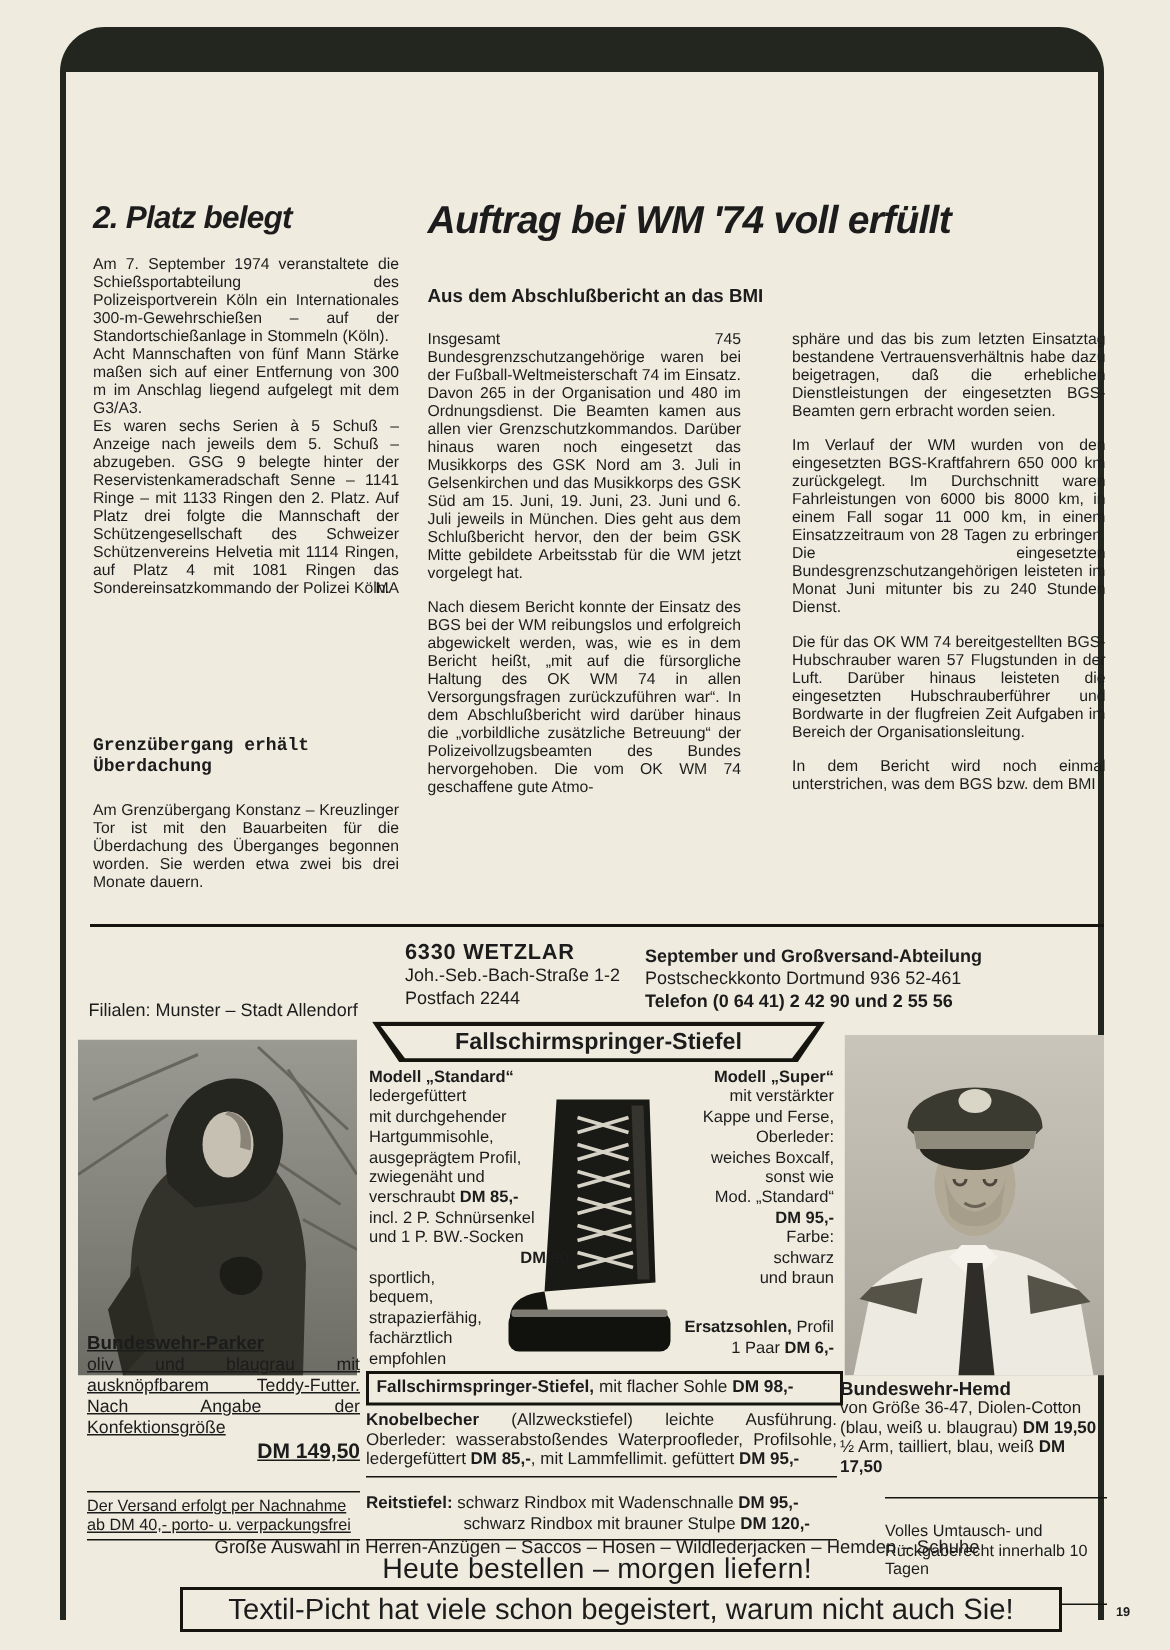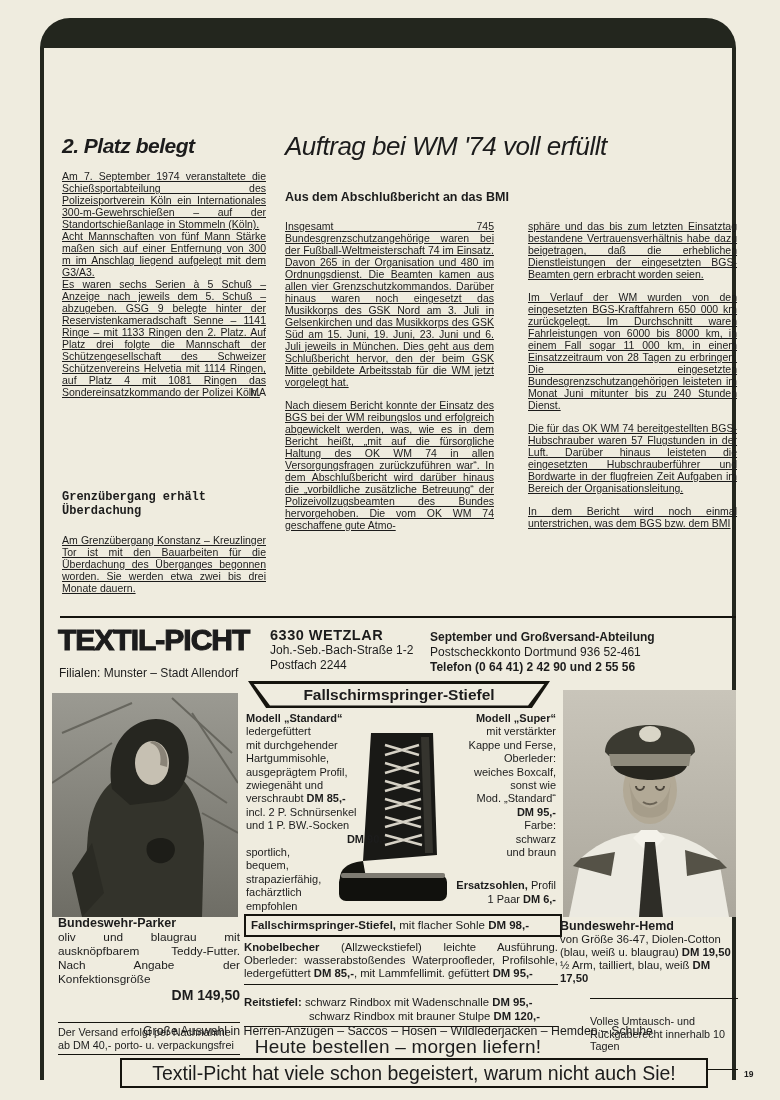--- a/index.html
+++ b/index.html
@@ -16,29 +16,29 @@
     position:absolute;left:40px;top:18px;width:696px;height:1062px;
     border-top:30px solid #23261e;
     border-left:4px solid #23261e;
     border-right:4px solid #23261e;
     border-radius:30px 30px 0 0;
     box-sizing:border-box;
   }
   .b{font-weight:bold;}
   
   .article-body{font-size:10.5px;line-height:12px;text-align:justify;}
-  .article-body p{margin:0 0 11px 0;text-decoration:underline;}
+  .article-body p{margin:0 0 11px 0;}
   .tight p{margin:0;}
   .left-article{position:absolute;left:62px;top:134px;width:204px;}
   .left-title{font-size:21px;line-height:24px;font-weight:bold;font-style:italic;letter-spacing:-0.5px;margin:0 0 12px 0;}
   .byline{ text-align:right;margin-top:-12px;font-size:10.5px;line-height:12px;}
   .sub-article{position:absolute;left:62px;top:490px;width:204px;}
   .sub-title{font-size:12px;font-weight:bold;margin:0 0 16px 0;font-family:Liberation Mono, monospace;}
   .main-article{position:absolute;left:285px;top:130px;width:452px;}
-  .main-title{font-size:26px;line-height:32px;font-weight:normal;font-style:italic;letter-spacing:-0.5px;margin:0 0 28px 0;}
+  .main-title{font-size:26px;line-height:32px;font-weight:bold;font-style:italic;letter-spacing:-0.5px;margin:0 0 28px 0;}
   .main-subtitle{font-size:12.5px;font-weight:bold;margin:0 0 16px 0;}
   .cols{display:flex;gap:34px;}
   .col{width:218px;}
   
   .rule{position:absolute;left:60px;width:676px;border-top:2px solid #15140e;}
   
   .ad-brand{
     position:absolute;left:58px;top:624px;
     font-size:30px;line-height:32px;font-weight:bold;letter-spacing:-1px;
     -webkit-text-stroke:1.1px #1c1c1c;
@@ -55,21 +55,21 @@
     display:flex;align-items:center;justify-content:center;
     font-size:15.5px;font-weight:bold;}
   .photo{position:absolute;}
   .photo svg{display:block;}
   .std-col{position:absolute;left:246px;top:712px;width:150px;font-size:11px;line-height:13.4px;z-index:2;}
   .sup-col{position:absolute;left:420px;top:712px;width:136px;font-size:11px;line-height:13.4px;text-align:right;z-index:2;}
   .ln.gap{margin-top:20px;}
   .ln.right-in{text-align:right;padding-right:10px;}
   .boot-wrap{position:absolute;left:337px;top:727px;z-index:1;}
   .caption{width:182px;}
-  .parker{position:absolute;left:58px;top:916px;}
+  .parker{position:absolute;left:58px;top:888px;text-decoration:underline;}
   .cap-title{font-size:12.5px;font-weight:bold;line-height:14px;}
   .cap-body{font-size:11.8px;line-height:14px;text-align:justify;}
   .cap-price{font-size:14px;font-weight:bold;text-align:right;line-height:18px;border-bottom:1.5px solid #15140e;padding-bottom:18px;}
   .cap-ship{font-size:10.8px;line-height:12.5px;padding:3px 0 3px 0;border-bottom:1.5px solid #15140e;}
   .boot-box{position:absolute;left:244px;top:914px;width:304px;border:2px solid #15140e;
     padding:2px 5px;font-size:11.5px;line-height:15px;background:#efecdf;}
   .knobel{position:absolute;left:244px;top:941px;width:314px;font-size:11.3px;line-height:13.2px;
     text-align:justify;border-bottom:1.5px solid #15140e;padding-bottom:3px;}
   .reit{position:absolute;left:244px;top:996px;width:314px;font-size:11.3px;line-height:13.5px;
     border-bottom:1.5px solid #15140e;padding-bottom:3px;}
@@ -120,21 +120,20 @@
         <p>sphäre und das bis zum letzten Einsatztag bestandene Vertrauensverhältnis habe dazu beigetragen, daß die erheblichen Dienstleistungen der eingesetzten BGS-Beamten gern erbracht worden seien.</p>
         <p>Im Verlauf der WM wurden von den eingesetzten BGS-Kraftfahrern 650 000 km zurückgelegt. Im Durchschnitt waren Fahrleistungen von 6000 bis 8000 km, in einem Fall sogar 11 000 km, in einem Einsatzzeitraum von 28 Tagen zu erbringen. Die eingesetzten Bundesgrenzschutzangehörigen leisteten im Monat Juni mitunter bis zu 240 Stunden Dienst.</p>
         <p>Die für das OK WM 74 bereitgestellten BGS-Hubschrauber waren 57 Flugstunden in der Luft. Darüber hinaus leisteten die eingesetzten Hubschrauberführer und Bordwarte in der flugfreien Zeit Aufgaben im Bereich der Organisationsleitung.</p>
         <p>In dem Bericht wird noch einmal unterstrichen, was dem BGS bzw. dem BMI</p>
       </div>
     </div>
   </div>
 
   <div class="rule" style="top:616px;"></div>
 
-  <div class="ad-brand">TEXTIL-PICHT</div>
   <div class="ad-branches">Filialen: Munster – Stadt Allendorf</div>
   <div class="ad-addr">
       <div class="ln">6330  WETZLAR</div>
       <div class="ln">Joh.-Seb.-Bach-Straße 1-2</div>
       <div class="ln">Postfach 2244</div>
     </div>
   <div class="ad-central">
       <div class="ln">September und Großversand-Abteilung</div>
       <div class="ln">Postscheckkonto Dortmund 936 52-461</div>
       <div class="ln">Telefon (0 64 41) 2 42 90 und 2 55 56</div>

